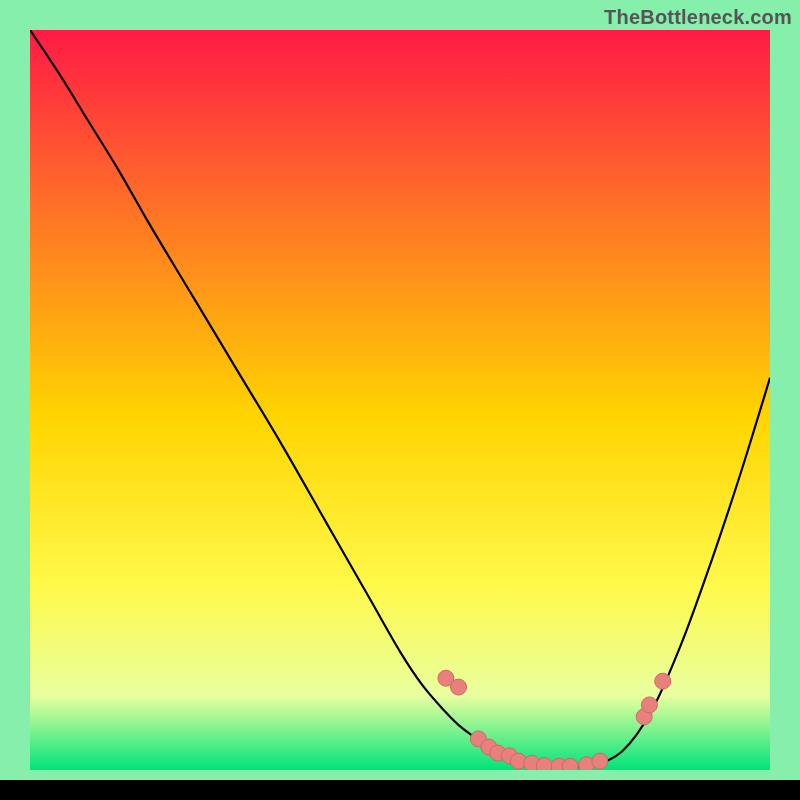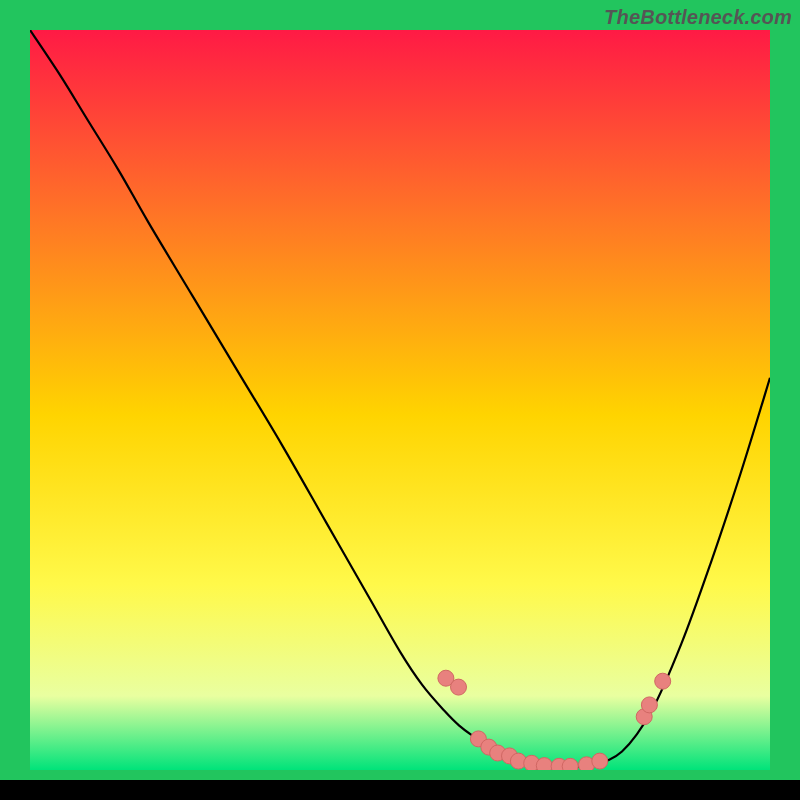--- a/index.html
+++ b/index.html
@@ -10,22 +10,21 @@
     height: 800px;
     overflow: hidden;
     font-family: Arial, Helvetica, sans-serif;
   }
   .frame {
     position: absolute;
     left: 0;
     top: 0;
     width: 800px;
     height: 780px;
-    background: #22c55e;
-    font-style: italic;
+    background: #86efac;
   }
   .plot {
     position: absolute;
     left: 30px;
     top: 30px;
     width: 740px;
     height: 740px;
     overflow: hidden;
   }
   .watermark {

